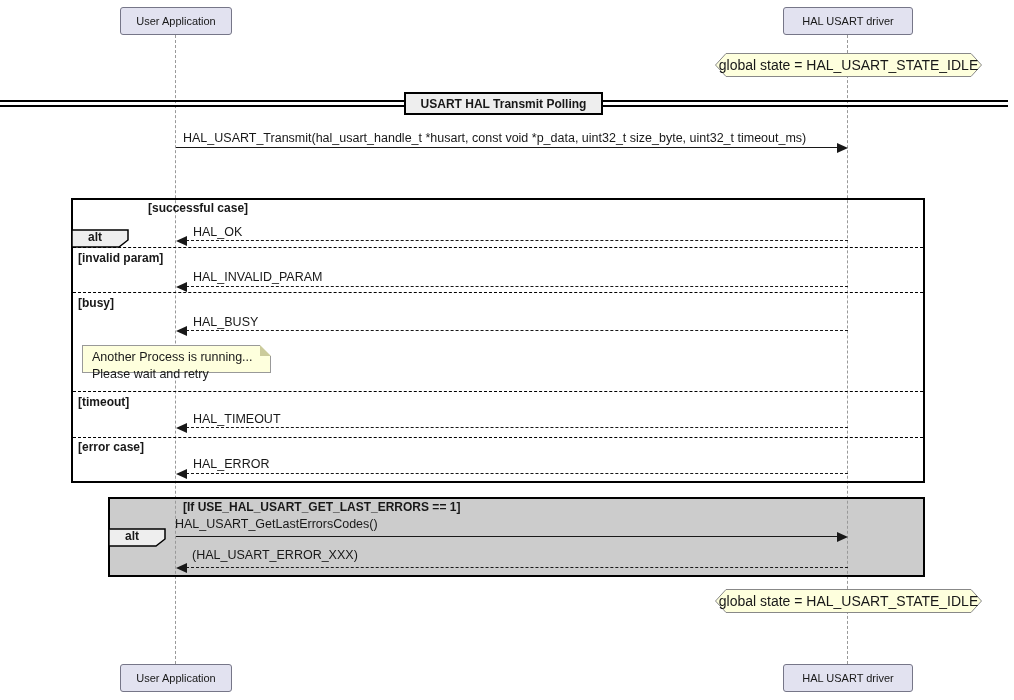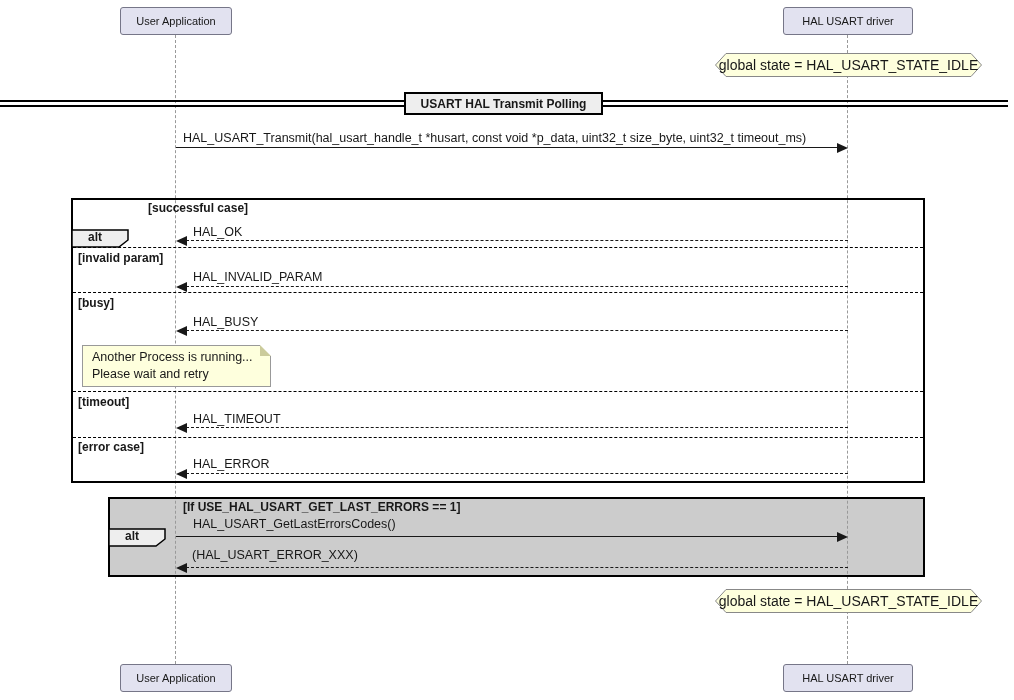--- a/index.html
+++ b/index.html
@@ -99,21 +99,21 @@
   <div class="line-dashed" style="left:186px;top:286px;width:662px;"></div>
   <div class="arrow-left" style="left:176px;top:282px;"></div>
 
   <div class="alt-divider" style="left:73px;top:292px;width:850px;"></div>
   <div class="guard" style="left:78px;top:296px;">[busy]</div>
 
   <div class="msg-label" style="left:193px;top:315px;">HAL_BUSY</div>
   <div class="line-dashed" style="left:186px;top:330px;width:662px;"></div>
   <div class="arrow-left" style="left:176px;top:326px;"></div>
 
-  <div class="note" style="left:82px;top:345px;width:189px;height:42px;">
+  <div class="note" style="left:82px;top:345px;width:189px;height:28px;">
     <div class="note-fold"></div>
     <div>Another Process is running...</div>
     <div>Please wait and retry</div>
   </div>
 
   <div class="alt-divider" style="left:73px;top:391px;width:850px;"></div>
   <div class="guard" style="left:78px;top:395px;">[timeout]</div>
 
   <div class="msg-label" style="left:193px;top:412px;">HAL_TIMEOUT</div>
   <div class="line-dashed" style="left:186px;top:427px;width:662px;"></div>
@@ -128,21 +128,21 @@
 
   <div class="alt-border" style="left:108px;top:497px;width:817px;height:80px;"></div>
   <div class="alt-pent" style="left:108px;top:497px;width:58px;height:19px;">
     <svg width="58" height="19">
       <path d="M1,1 L57,1 L57,11 L48,18 L1,18 Z" fill="#EEEEEE" stroke="#000" stroke-width="1.5"></path>
     </svg>
     <div class="alt-pent-label">alt</div>
   </div>
   <div class="guard" style="left:183px;top:500px;">[If USE_HAL_USART_GET_LAST_ERRORS == 1]</div>
 
-  <div class="msg-label" style="left:193px;top:517px;">HAL_USART_GetLastErrorsCodes()</div>
+  <div class="msg-label" style="left:175px;top:517px;">HAL_USART_GetLastErrorsCodes()</div>
   <div class="line-solid" style="left:176px;top:536px;width:662px;"></div>
   <div class="arrow-right" style="left:837px;top:532px;"></div>
 
   <div class="msg-label" style="left:192px;top:548px;">(HAL_USART_ERROR_XXX)</div>
   <div class="line-dashed" style="left:186px;top:567px;width:662px;"></div>
   <div class="arrow-left" style="left:176px;top:563px;"></div>
 
   <div class="hex" style="left:715px;top:589px;width:267px;height:24px;">
     <svg width="267" height="24">
       <polygon points="11,0.5 256,0.5 266.5,12 256,23.5 11,23.5 0.5,12" fill="#FEFFDD" stroke="#888" stroke-width="1"></polygon>

